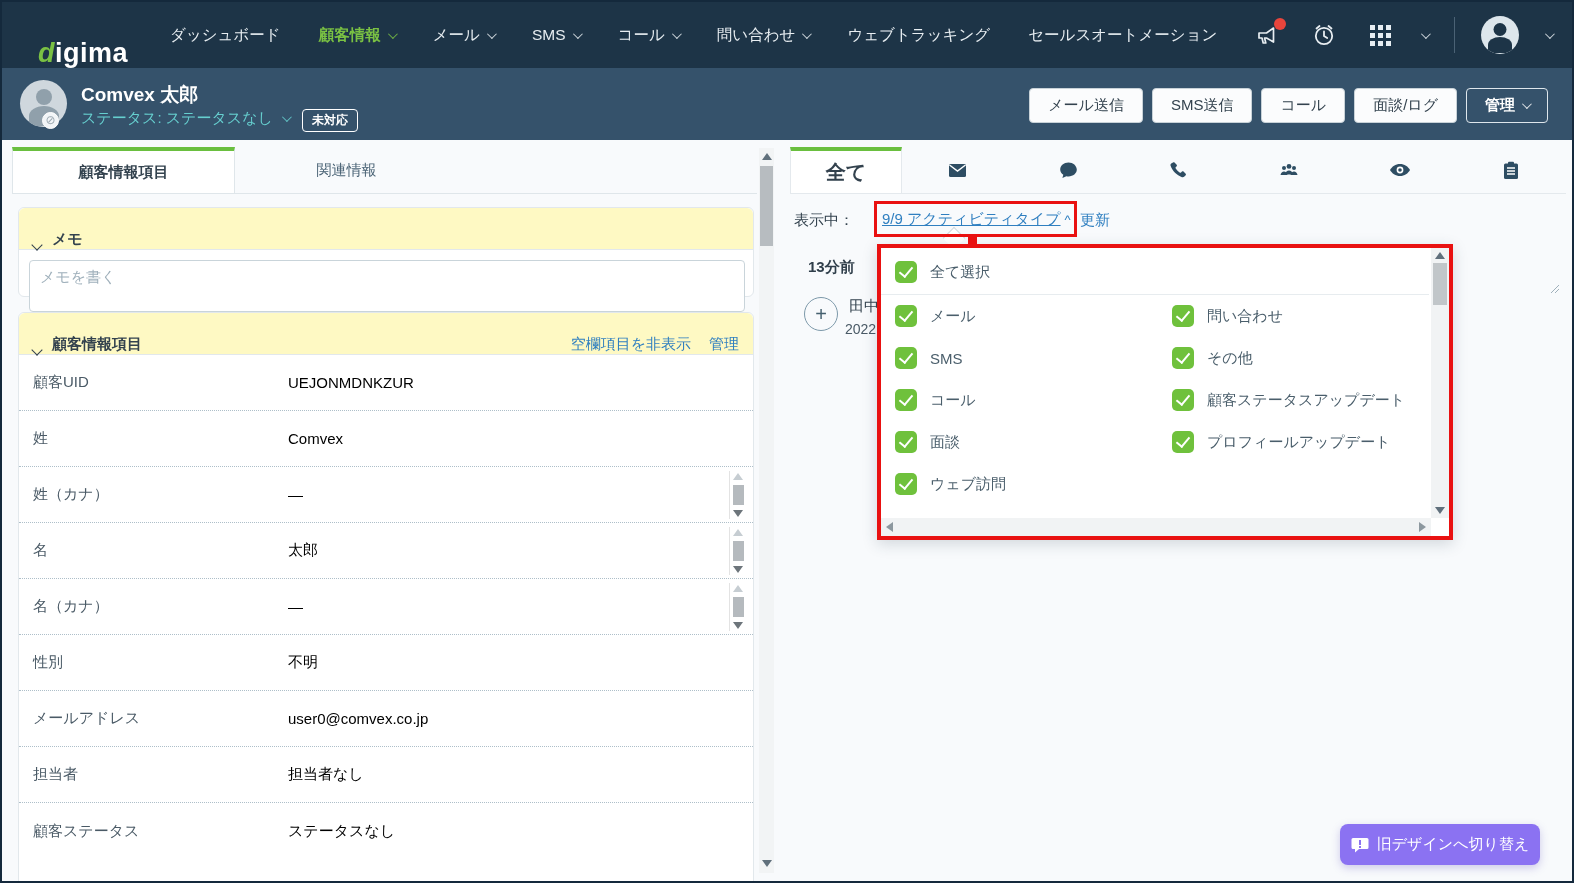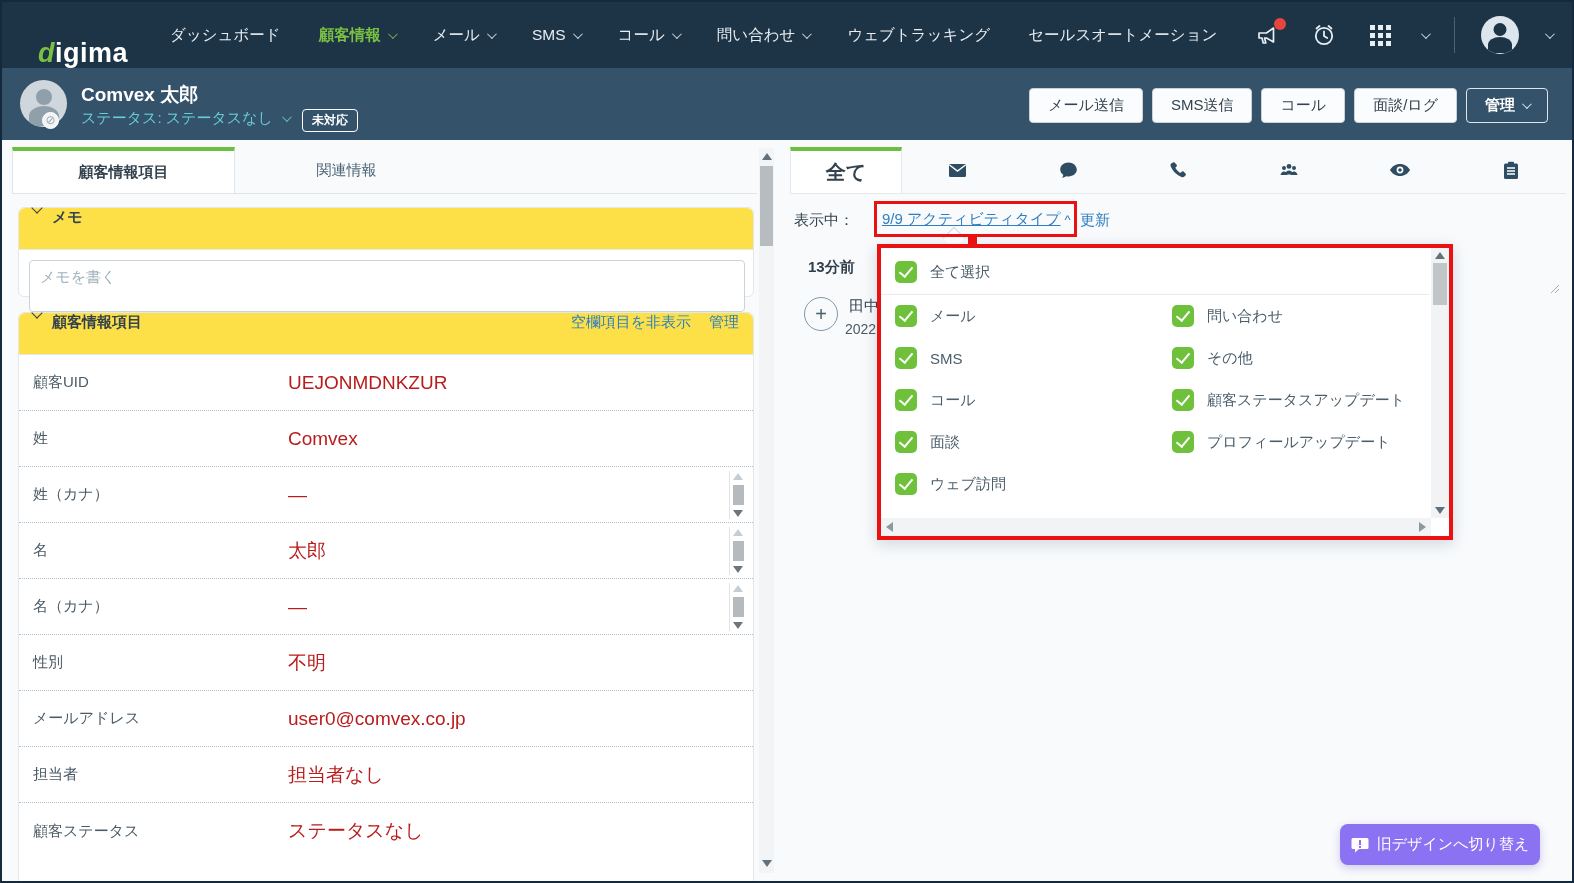--- a/index.html
+++ b/index.html
@@ -42,35 +42,35 @@
   .cust-actions { position:absolute; right:24px; top:20px; display:flex; gap:9px; }
   .cbtn { height:35px; padding:0 18px; background:#fbfcfd; border:1px solid #c8d2d8; border-radius:4px; font-size:15px; color:#33424e; display:flex; align-items:center; cursor:pointer; font-family:inherit; }
   .cbtn.ghost { background:transparent; border:1px solid #dfe7ec; color:#fff; font-weight:bold; gap:7px; }
 
   
   .ltabs { position:absolute; left:10px; top:145px; width:745px; height:47px; border-bottom:1px solid #dfe6ea; display:flex; }
   .ltab { width:223px; display:flex; align-items:center; justify-content:center; font-size:15px; cursor:pointer; color:#4a6375; }
   .ltab.active { background:#fff; border:1px solid #dfe6ea; border-bottom:none; border-top:4px solid #6abf3f; font-weight:bold; color:#33424e; }
 
   .card { position:absolute; background:#fff; border:1px solid #e2e8ec; border-radius:6px; }
-  .card-head { height:42px; background:#fde047; border-bottom:1px solid #e2e8ec; border-radius:6px 6px 0 0; display:flex; align-items:flex-start; padding:0 14px; font-size:15px; font-weight:bold; color:#33424e; }
+  .card-head { height:42px; background:#fef9c3; border-bottom:1px solid #e2e8ec; border-radius:6px 6px 0 0; display:flex; align-items:flex-end; padding:0 14px; font-size:15px; font-weight:bold; color:#33424e; }
   .sec-chev { display:inline-block; width:8px; height:8px; border-right:1.8px solid #33424e; border-bottom:1.8px solid #33424e; transform:rotate(45deg); margin-right:11px; margin-top:-4px; }
   .memo-card { left:16px; top:205px; width:736px; height:90px; }
   .memo-body { padding:10px 10px; }
   .memo-input { width:716px; height:52px; border:1px solid #c9d4da; border-radius:4px; font-size:15px; padding:7px 10px; color:#33424e; resize:none; font-family:inherit; position:relative; background:#fff; }
   .memo-input::placeholder { color:#9fb0bb; }
   .resize-grip { position:absolute; right:13px; top:281px; width:10px; height:10px; background:repeating-linear-gradient(135deg,transparent,transparent 2px,#9fb0bb 2px,#9fb0bb 3px); clip-path:polygon(100% 0,0 100%,100% 100%); }
 
   .info-card { left:16px; top:310px; width:736px; height:600px; }
   .head-links { margin-left:auto; display:flex; gap:18px; font-weight:normal; }
   .head-links span { color:#2f7fc0; font-size:15px; cursor:pointer; }
   .frow { position:relative; height:56px; display:flex; align-items:center; padding-left:14px; border-bottom:1px dotted #aebfc9; }
   .frow:last-child { border-bottom:none; }
   .flabel { width:255px; font-size:15px; color:#4a5a66; }
-  .fvalue { font-size:19px; color:#b91c1c; }
+  .fvalue { font-size:15px; color:#000000; }
   .mini-scroll { position:absolute; right:7px; top:4px; width:17px; height:48px; border-left:1px solid #e3e3e3; display:flex; flex-direction:column; align-items:center; justify-content:space-between; padding:2px 0; }
   .mini-thumb { width:11px; height:20px; background:#b5babe; }
   .tri-up-lt { width:0; height:0; border-left:5px solid transparent; border-right:5px solid transparent; border-bottom:7px solid #c6cdd2; }
   .tri-dn-dk { width:0; height:0; border-left:5px solid transparent; border-right:5px solid transparent; border-top:7px solid #6d757b; }
 
   .lscroll { position:absolute; left:757px; top:146px; width:15px; height:725px; background:#f2f4f5; display:flex; flex-direction:column; align-items:center; }
   .lscroll .tri-up-dk { width:0;height:0;border-left:5px solid transparent;border-right:5px solid transparent;border-bottom:7px solid #60707c; margin-top:5px; }
   .lscroll .lthumb { width:13px; height:80px; background:#b7bcc0; margin-top:6px; }
   .lscroll .tri-dn { width:0;height:0;border-left:5px solid transparent;border-right:5px solid transparent;border-top:7px solid #60707c; margin-top:auto; margin-bottom:6px; }
 

